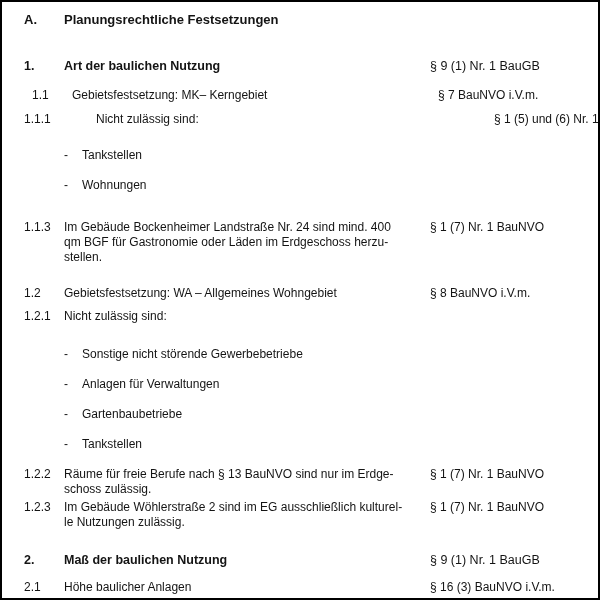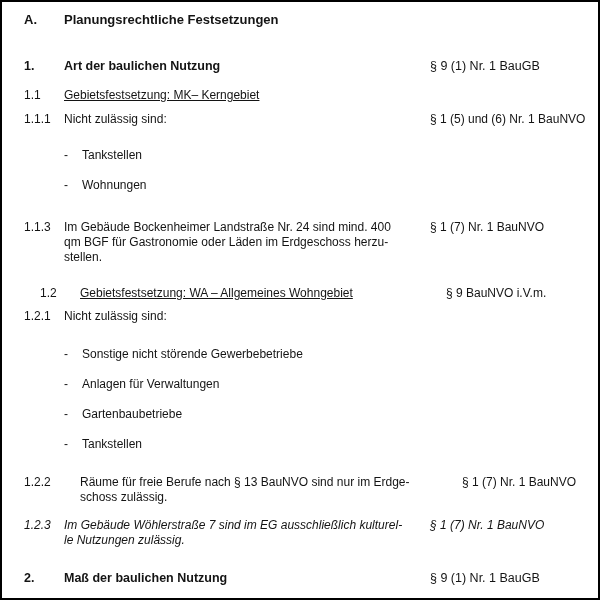--- a/index.html
+++ b/index.html
@@ -18,36 +18,36 @@
   }
   .row{
     display:grid;
     grid-template-columns:40px 366px 1fr;
     align-items:start;
   }
   .col-num{white-space:nowrap;}
   .col-text{white-space:pre-line;}
   .col-ref{white-space:nowrap;padding-right:20px;}
   .bold{font-weight:bold;}
-  .u{text-decoration:underline;}
+  .u{}
   .head-a{font-size:13px;line-height:16px;}
   .head{font-size:12.5px;line-height:16px;}
   .li{display:grid;grid-template-columns:18px 1fr;}
   
   .r0{margin-top:0;}
   .r1{margin-top:30px;}
-  .r2{margin-top:14px;}
-  .r3{margin-top:9px;}
+  .r2{margin-top:14px;margin-left:8px;}
+  .r3{margin-top:9px;gap:32px;}
   .r4{margin-top:6px;}
   .r5{margin-top:12px;}
-  .r6{margin-top:21px;margin-left:16px;}
+  .r6{margin-top:21px;}
   .r7{margin-top:8px;}
   .r8{margin-top:8px;}
-  .r9{margin-top:8px;gap:16px;}
-  .r10{margin-top:13px;font-style:italic;}
+  .r9{}
+  .r10{margin-top:3px;}
   .r11{margin-top:22px;}
   .r12{margin-top:12px;}
 </style>
 </head>
 <body>
 
 <div class="page">
 
   <div class="row r0 head-a">
     <div class="col-num bold">A.</div>
@@ -57,20 +57,21 @@
 
   <div class="row r1 head">
     <div class="col-num bold">1.</div>
     <div class="col-text bold">Art der baulichen Nutzung</div>
     <div class="col-ref">§ 9 (1) Nr. 1 BauGB</div>
   </div>
 
   <div class="row r2">
     <div class="col-num">1.1</div>
     <div class="col-text u">Gebietsfestsetzung: MK– Kerngebiet</div>
+    <div class="col-ref">§ 7 BauNVO i.V.m.</div>
   </div>
 
   <div class="row r3">
     <div class="col-num">1.1.1</div>
     <div class="col-text">Nicht zulässig sind:</div>
     <div class="col-ref">§ 1 (5) und (6) Nr. 1 BauNVO</div>
   </div>
 
   <div class="row r4">
     <div class="col-num"></div>
@@ -91,21 +92,21 @@
     <div class="col-num">1.1.3</div>
     <div class="col-text">Im Gebäude Bockenheimer Landstraße Nr. 24 sind mind. 400
 qm BGF für Gastronomie oder Läden im Erdgeschoss herzu-
 stellen.</div>
     <div class="col-ref">§ 1 (7) Nr. 1 BauNVO</div>
   </div>
 
   <div class="row r6">
     <div class="col-num">1.2</div>
     <div class="col-text u">Gebietsfestsetzung: WA – Allgemeines Wohngebiet</div>
-    <div class="col-ref">§ 9 BauNVO i.V.m.</div>
+    <div class="col-ref">§ 8 BauNVO i.V.m.</div>
   </div>
 
   <div class="row r7">
     <div class="col-num">1.2.1</div>
     <div class="col-text">Nicht zulässig sind:</div>
   </div>
 
   <div class="row r8">
     <div class="col-num"></div>
     <div class="col-text">
@@ -131,21 +132,21 @@
 
   <div class="row r9">
     <div class="col-num">1.2.2</div>
     <div class="col-text">Räume für freie Berufe nach § 13 BauNVO sind nur im Erdge-
 schoss zulässig.</div>
     <div class="col-ref">§ 1 (7) Nr. 1 BauNVO</div>
   </div>
 
   <div class="row r10">
     <div class="col-num">1.2.3</div>
-    <div class="col-text">Im Gebäude Wöhlerstraße 7 sind im EG ausschließlich kulturel-
+    <div class="col-text">Im Gebäude Wöhlerstraße 2 sind im EG ausschließlich kulturel-
 le Nutzungen zulässig.</div>
     <div class="col-ref">§ 1 (7) Nr. 1 BauNVO</div>
   </div>
 
   <div class="row r11 head">
     <div class="col-num bold">2.</div>
     <div class="col-text bold">Maß der baulichen Nutzung</div>
     <div class="col-ref">§ 9 (1) Nr. 1 BauGB</div>
   </div>
 

